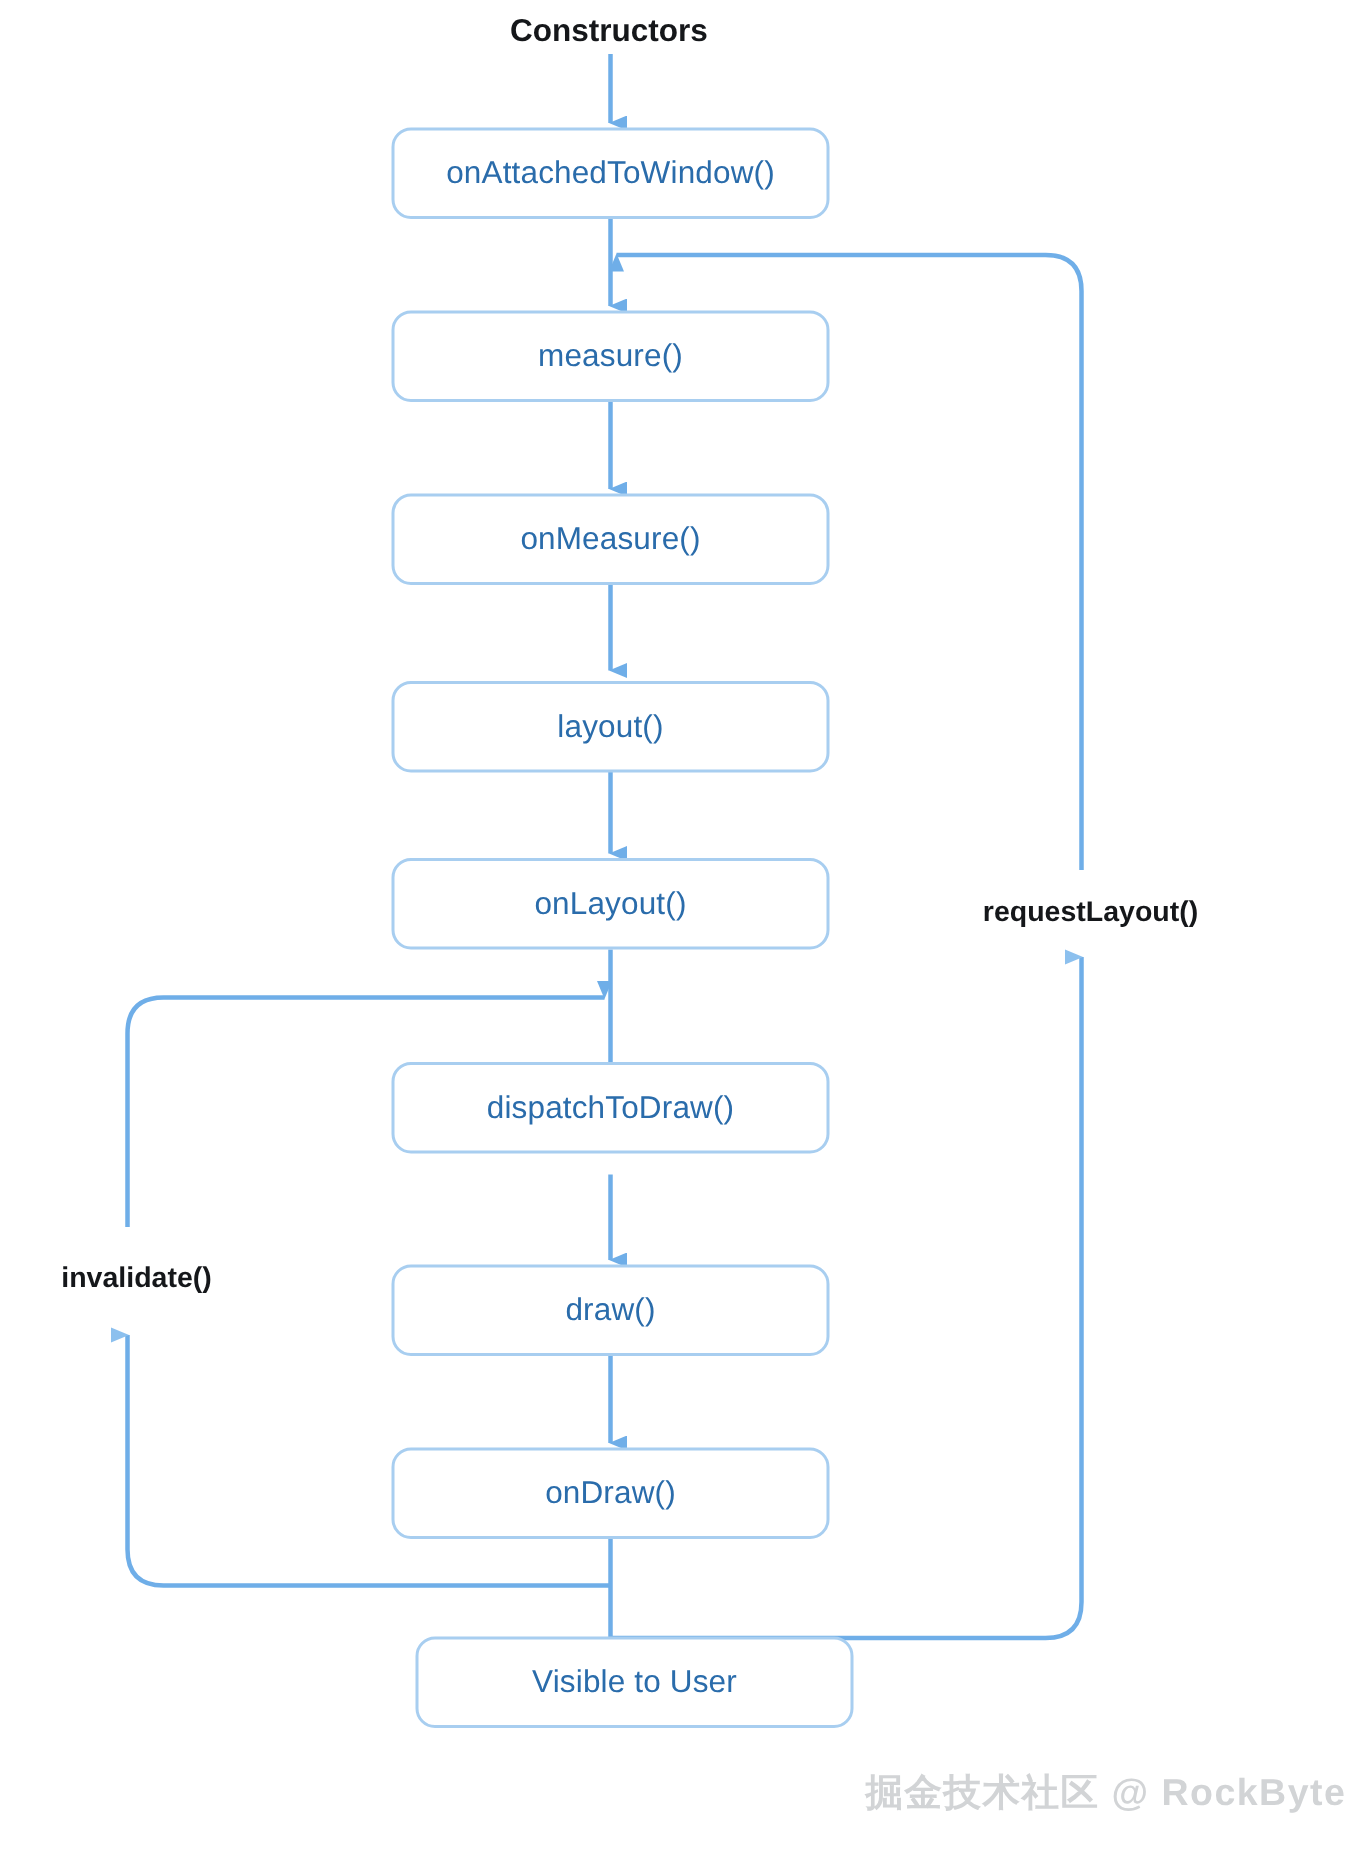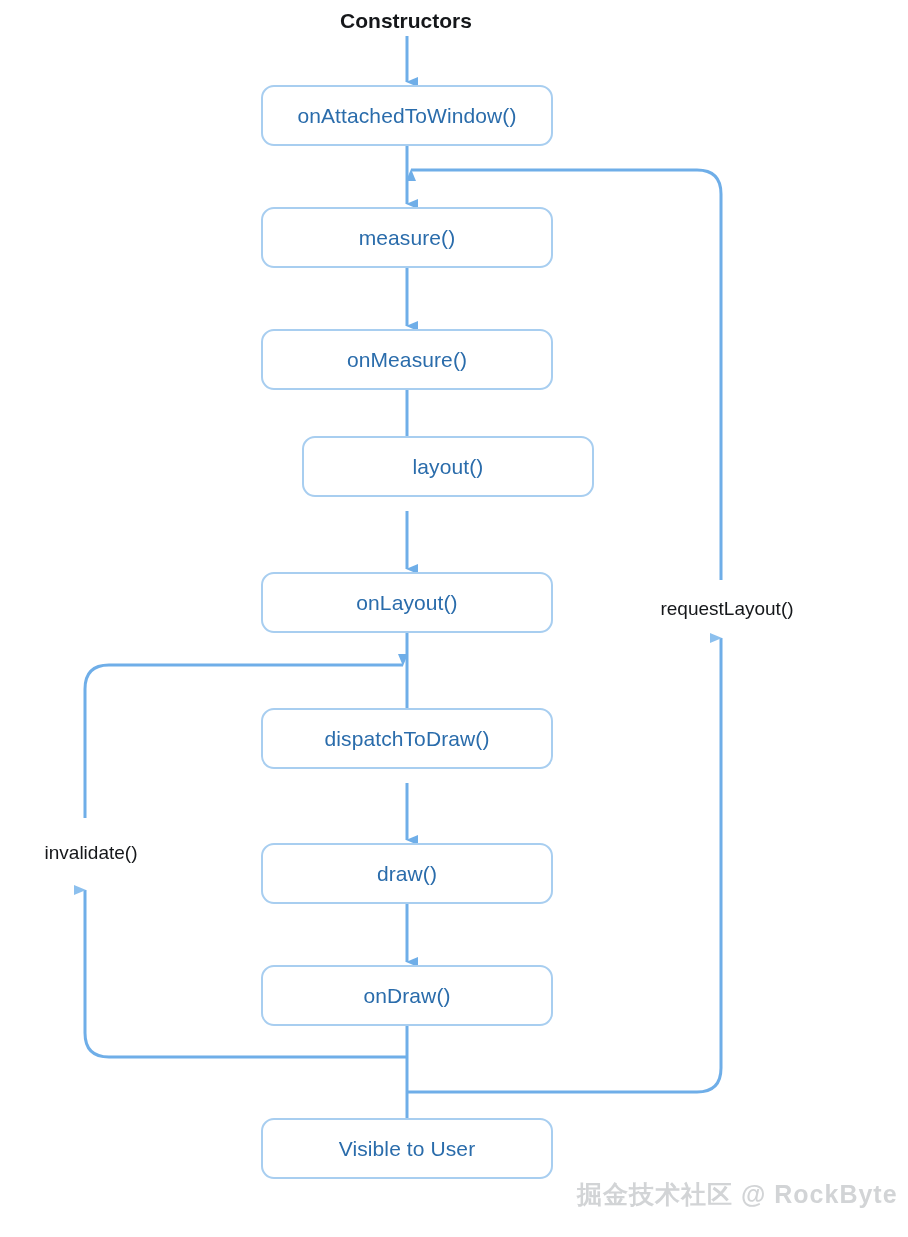--- a/index.html
+++ b/index.html
@@ -39,21 +39,21 @@
     font-weight: normal;
     display: flex;
     align-items: center;
     justify-content: center;
     letter-spacing: 0.1px;
   }
   .edge-label {
     position: absolute;
     color: #15171A;
     font-size: 19px;
-    font-weight: normal;
+    font-weight: bold;
     white-space: nowrap;
     transform: translate(-50%, -50%);
   }
   .top-label {
     position: absolute;
     color: #15171A;
     font-size: 21px;
     font-weight: bold;
     white-space: nowrap;
     transform: translate(-50%, -50%);
@@ -109,25 +109,25 @@
       <path d="M407,1057 L109,1057 Q85,1057 85,1033 L85,890" marker-end="url(#ah-up)"></path>
       <path d="M85,818 L85,689 Q85,665 109,665 L403,665" marker-end="url(#ah-right)"></path>
     </g>
   </svg>
 
   <div class="top-label" style="left:406px; top:21px;">Constructors</div>
 
   <div class="node" style="top:85px;">onAttachedToWindow()</div>
   <div class="node" style="top:207px;">measure()</div>
   <div class="node" style="top:329px;text-align:right;">onMeasure()</div>
-  <div class="node" style="top:436px;margin-left:41px;">layout()</div>
+  <div class="node" style="top:454px;">layout()</div>
   <div class="node" style="top:572px;">onLayout()</div>
   <div class="node" style="top:708px;">dispatchToDraw()</div>
   <div class="node" style="top:843px;">draw()</div>
   <div class="node" style="top:965px;">onDraw()</div>
-  <div class="node" style="top:1118px;">Visible to User</div>
+  <div class="node" style="top:1091px;margin-left:16px;">Visible to User</div>
 
   <div class="edge-label" style="left:727px; top:609px;">requestLayout()</div>
   <div class="edge-label" style="left:91px; top:853px;">invalidate()</div>
 
   <div class="watermark" style="left:577px; top:1178px;font-weight:bold;">掘金技术社区 @ RockByte</div>
 
 </div>
 
 </body></html>

